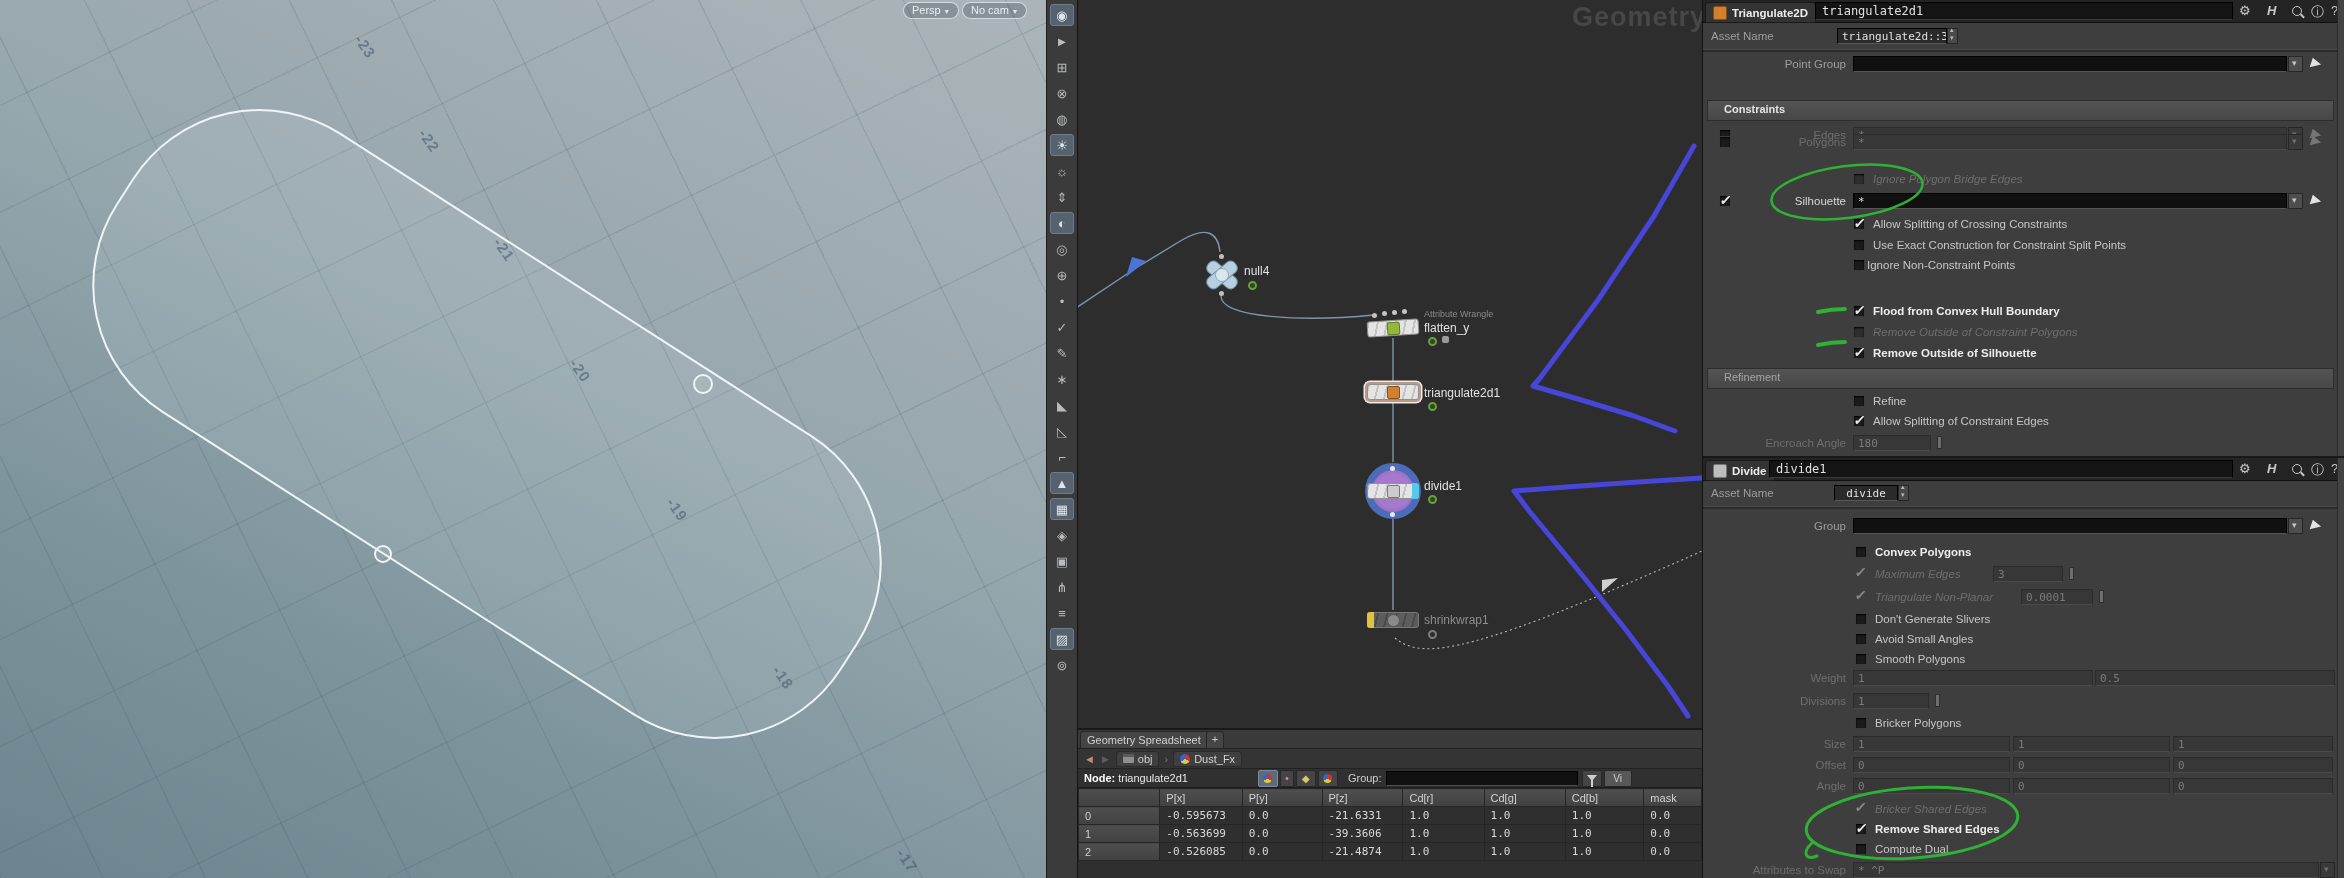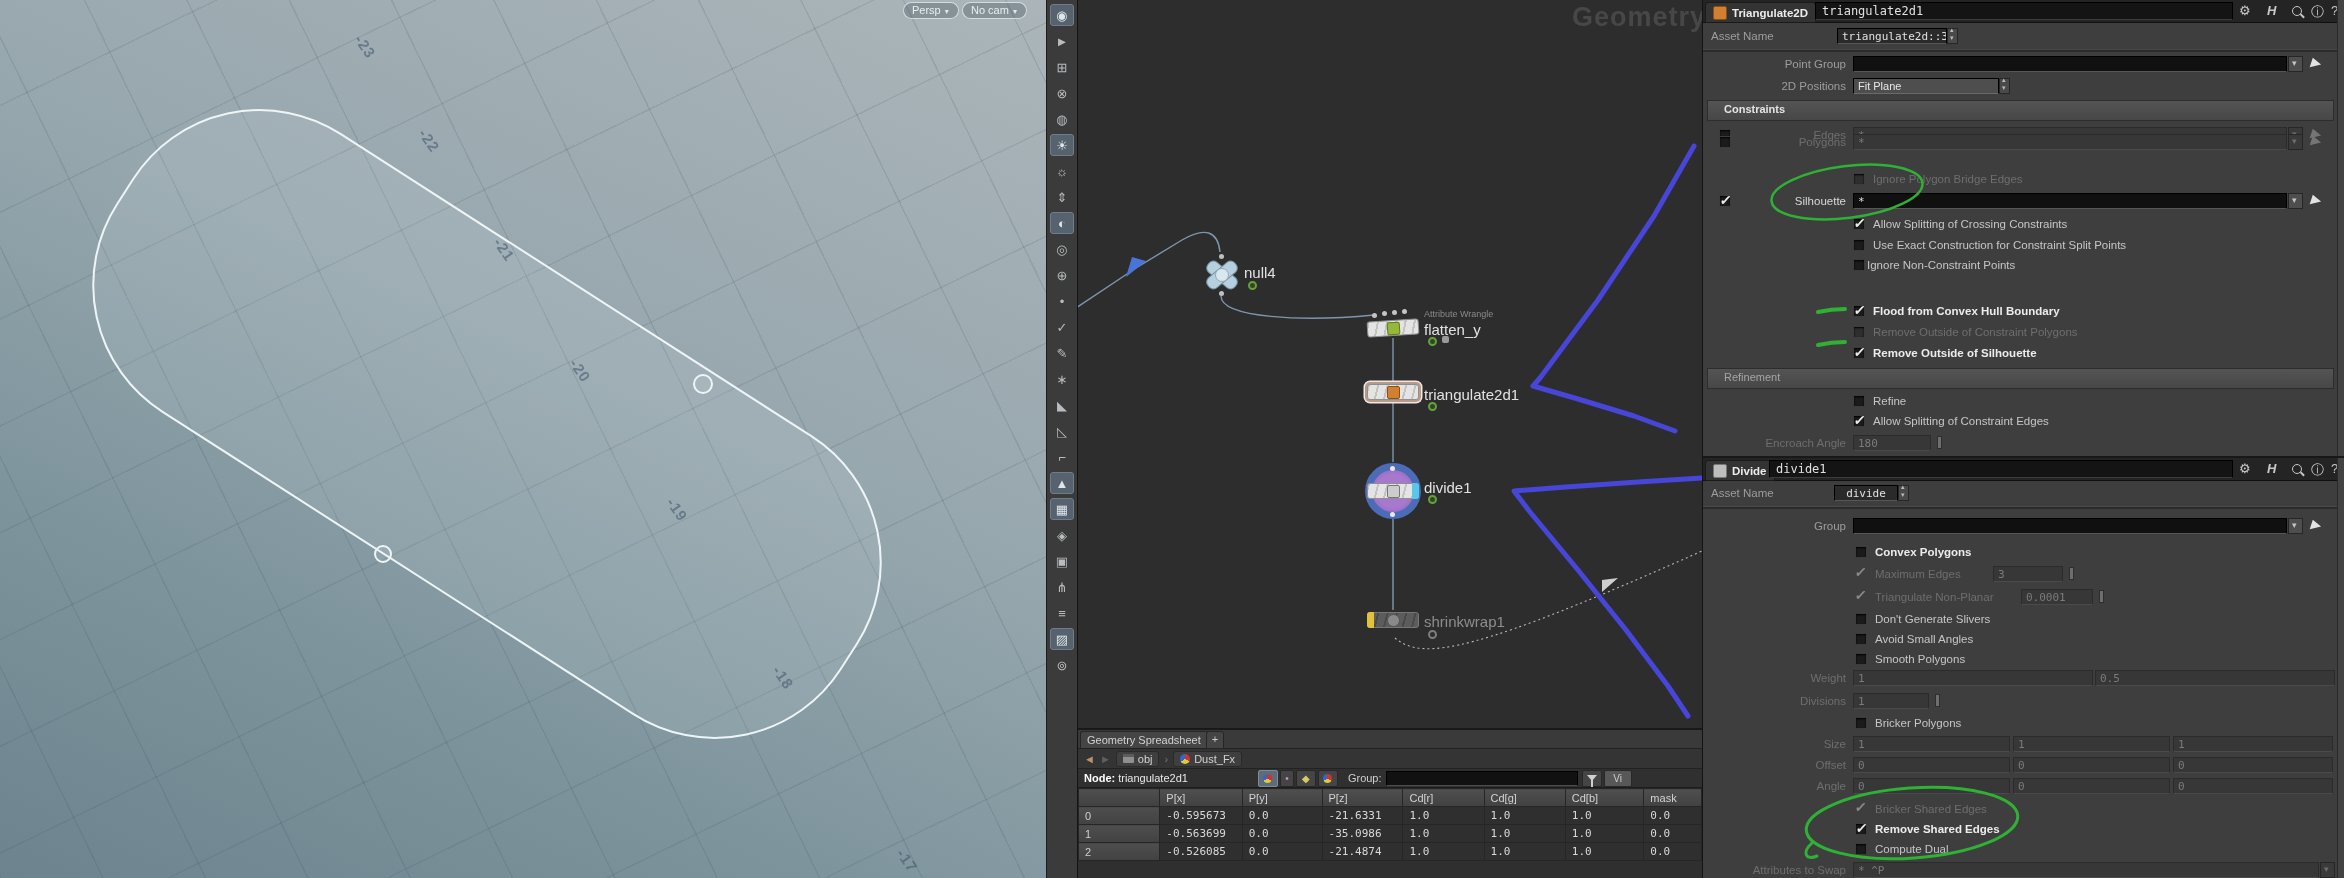--- a/index.html
+++ b/index.html
@@ -26,21 +26,21 @@
   
   #network{position:absolute;left:1078px;top:0;width:624px;height:728px;background:#2d2d2d;overflow:hidden;}
   #watermark{position:absolute;right:-4px;top:2px;font-size:27px;font-weight:bold;color:#474747;letter-spacing:1px;}
   .nodebar{position:absolute;width:52px;height:16px;border-radius:3px;border:1px solid #8f8f8f;box-sizing:border-box;
     background:repeating-linear-gradient(105deg, rgba(110,110,110,.28) 0 2px, transparent 2px 9px),#e4e4e4;
     display:flex;align-items:center;justify-content:center;}
   .nodebar.selected{box-shadow:0 0 0 2px #b99a89,0 0 0 3.5px #efe9e3;}
   .nodebar.bypassed{background:repeating-linear-gradient(105deg, rgba(40,40,40,.35) 0 2px, transparent 2px 9px),#5c5c5c;border-color:#777;}
   .capL{position:absolute;left:-1px;top:-1px;width:7px;height:16px;border-radius:3px 0 0 3px;background:#e2c23a;}
   .capR{position:absolute;right:-1px;top:-1px;width:7px;height:16px;border-radius:0 3px 3px 0;background:#57c8e8;}
-  .nlabel{position:absolute;font-size:15px;color:#e2e2e2;white-space:nowrap;}
+  .nlabel{position:absolute;font-size:12px;color:#e2e2e2;white-space:nowrap;}
   .nlabel.dim{color:#8d8d8d;}
   .nlabel.tiny{font-size:9px;color:#8a8a8a;}
   .odot{position:absolute;width:5px;height:5px;border-radius:50%;border:2px solid #63a33c;background:#3a4322;}
   .odot.gray{border-color:#7e7e7e;background:#2d2d2d;}
   .locky{position:absolute;width:7px;height:7px;background:#9a9a9a;border-radius:2px;}
   .nullx{position:absolute;width:38px;height:32px;}
   .nullx i{position:absolute;left:2px;top:10px;width:34px;height:12px;border-radius:6px;background:#b7d0e0;border:1px solid #70909f;}
   .nullx i.r1{transform:rotate(40deg);} .nullx i.r2{transform:rotate(-40deg);}
   .nullx b{position:absolute;left:13px;top:10px;width:12px;height:12px;border-radius:50%;background:#d9e7ef;border:1px solid #8fa9b5;}
   .ring{position:absolute;width:42px;height:42px;border-radius:50%;border:7px solid #4c6cb8;
@@ -98,21 +98,21 @@
   .dd.dis{background:#3a3a3a;} .dd.dis::after{color:#6e6e6e;}
   .parrow{position:absolute;top:3px;width:0;height:0;border-left:10px solid #e2e2e2;
     border-top:4px solid transparent;border-bottom:6px solid transparent;transform:rotate(18deg);}
   .parrow.dim{border-left-color:#757575;}
   .cb{position:absolute;top:2px;width:12px;height:12px;background:#1b1b1b;border:1px solid #3c3c3c;
     box-shadow:inset 0 1px 2px #000;box-sizing:border-box;}
   .cb.on::after{content:"✓";position:absolute;left:0px;top:-4px;font-size:14px;font-weight:bold;color:#ececec;transform:skewX(-8deg);}
   .cb.gon{background:transparent;border:none;box-shadow:none;}
   .cb.gon::after{content:"✓";position:absolute;left:0px;top:-4px;font-size:14px;font-weight:bold;color:#8a8a8a;transform:skewX(-8deg);}
   .optlab{position:absolute;top:2px;color:#c6c6c6;white-space:nowrap;}
-  .optlab.b{color:#ececec;font-weight:bold;} .optlab.dis{color:#6e6e6e;}
+  .optlab.b{color:#ececec;font-weight:bold;} .optlab.dis{color:#6e6e6e;font-style:italic;}
   .band{position:absolute;left:4px;right:10px;height:17px;background:linear-gradient(#545454,#474747);
     border:1px solid #2d2d2d;box-sizing:border-box;color:#e4e4e4;font-weight:bold;font-size:11px;padding:2px 0 17px 16px;}
   .band.dim{color:#a5a5a5;font-weight:normal;}
   .spin{position:absolute;top:0;width:11px;height:16px;background:#4a4a4a;border:1px solid #262626;box-sizing:border-box;}
   .spin::before{content:"▴";position:absolute;left:2px;top:-3px;font-size:7px;color:#bbb;}
   .spin::after{content:"▾";position:absolute;left:2px;top:5px;font-size:7px;color:#bbb;}
   .slid{position:absolute;top:7px;height:2px;background:#272727;border-bottom:1px solid #4f4f4f;}
   .slid.dis{background:repeating-linear-gradient(90deg,#3f3f3f 0 4px,transparent 4px 8px);border-bottom:none;}
   .slid .h{position:absolute;left:0;top:-6px;width:5px;height:13px;background:#9d9d9d;border:1px solid #2e2e2e;box-sizing:border-box;}
   .sep{position:absolute;left:0;right:0;height:2px;background:#2b2b2b;border-top:1px solid #4a4a4a;}
@@ -307,21 +307,21 @@
             <td>-21.6331</td>
         <td>1.0</td>
             <td>1.0</td>
             <td>1.0</td>
         <td>0.0</td>
       </tr>
       <tr>
         <td class="idx">1</td>
         <td>-0.563699</td>
             <td>0.0</td>
-            <td>-35.0986</td>
+            <td>-39.3606</td>
         <td>1.0</td>
             <td>1.0</td>
             <td>1.0</td>
         <td>0.0</td>
       </tr>
       <tr>
         <td class="idx">2</td>
         <td>-0.526085</td>
             <td>0.0</td>
             <td>-21.4874</td>
@@ -354,25 +354,20 @@
       <span class="spin" style="left:244px"></span>
     </div>
     <div class="sep" style="top:49px"></div>
 
     <div class="prow" style="top:56px">
       <span class="plab" style="left:0;width:143px">Point Group</span>
       <span class="fld" style="left:150px;width:434px"></span>
       <span class="dd" style="left:585px"></span>
       <span class="parrow" style="left:608px"></span>
     </div>
-    <div class="prow" style="top:78px">
-      <span class="plab" style="left:0;width:143px">2D Positions</span>
-      <span class="fld" style="left:150px;width:146px;background:#4e4e4e;border-bottom-color:#6a6a6a;color:#e6e6e6;font-family:'Liberation Sans',sans-serif">Fit Plane</span>
-      <span class="spin" style="left:296px"></span>
-    </div>
 
     <div class="band" style="top:100px">Constraints</div>
 
     <div class="prow" style="top:127px">
       <span class="cb" style="left:16px"></span>
       <span class="plab dis" style="left:0;width:143px">Edges</span>
       <span class="fld dis" style="left:150px;width:434px">*</span>
       <span class="dd dis" style="left:585px"></span>
       <span class="parrow dim" style="left:608px"></span>
     </div>

